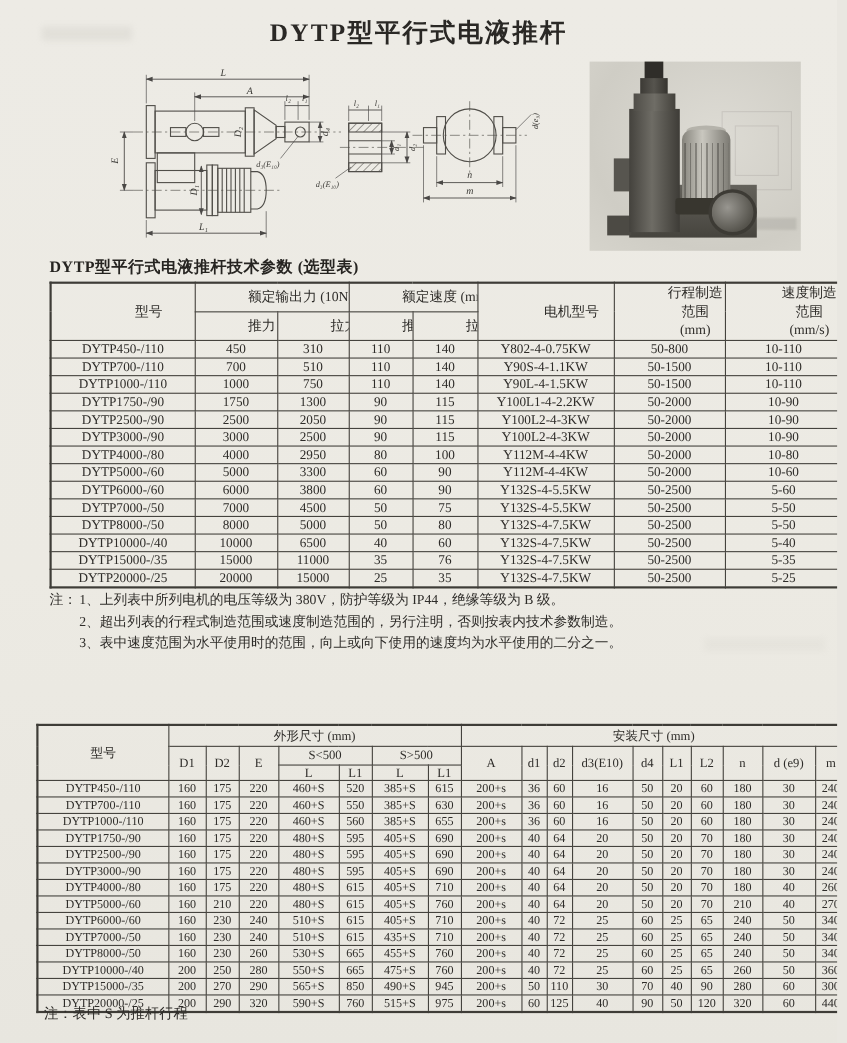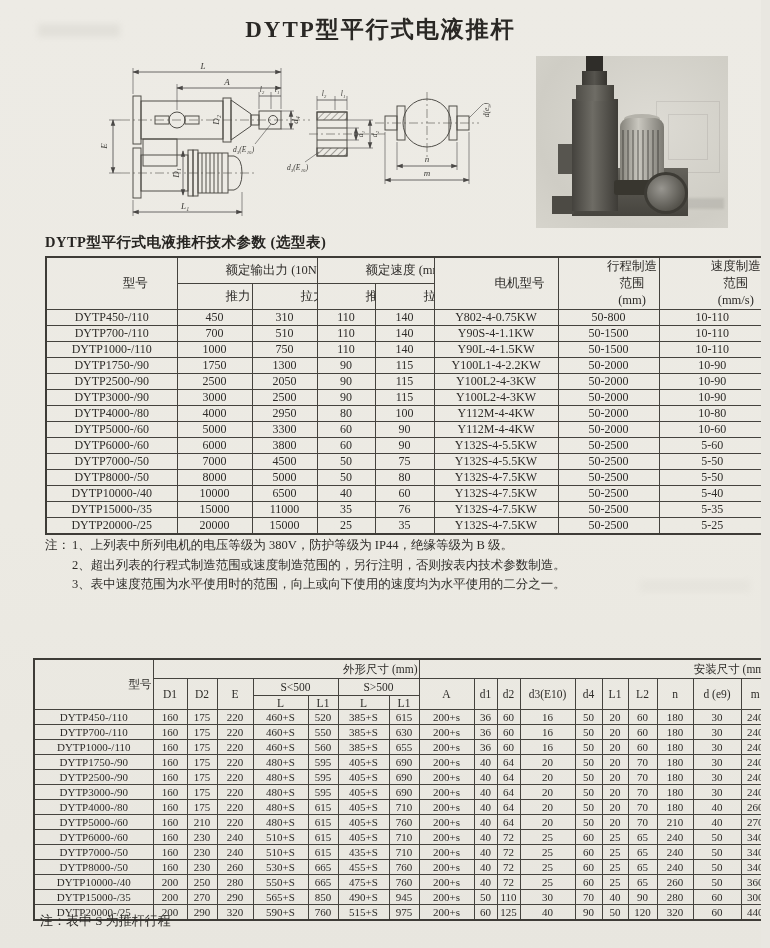--- a/index.html
+++ b/index.html
@@ -43,21 +43,21 @@
   
   .sec-title{position:absolute;font-size:14.5px;font-weight:bold;color:#262421;letter-spacing:.5px;text-align:center;}
   table{border-collapse:collapse;table-layout:fixed;position:absolute;background:transparent;}
   th,td{border:1px solid #45433e;text-align:center;vertical-align:middle;
         padding:0 1px;font-weight:normal;white-space:nowrap;overflow:hidden;}
   .spec{left:45px;top:256px;width:720px;border:2px solid #3e3c37;}
   .spec th{font-size:12.5px;height:24px;padding-left:48px;}
   .spec td{font-size:12px;height:15px;line-height:15px;}
   .dim-t{left:33px;top:658px;width:736px;border:2px solid #3e3c37;}
   .dim-t th{font-size:11.5px;}
-  .dim-t thead tr:nth-child(1) th{height:18px;text-align:right;}
+  .dim-t thead tr:nth-child(1) th{height:18px;}
   .dim-t thead tr:nth-child(2) th{height:16px;}
   .dim-t thead tr:nth-child(3) th{height:13px;}
   .dim-t td{font-size:11px;height:14px;line-height:14px;}
   .pre{white-space:pre-line;line-height:1.35;}
   
   .notes{position:absolute;left:45px;top:536px;width:705px;display:flex;
         font-size:12.5px;line-height:19.5px;color:#2e2c29;}
   .notes-label{flex:0 0 27px;}
   .notes-items{flex:1;}
   .notes-items div{padding-left:2em;text-indent:-2em;}

